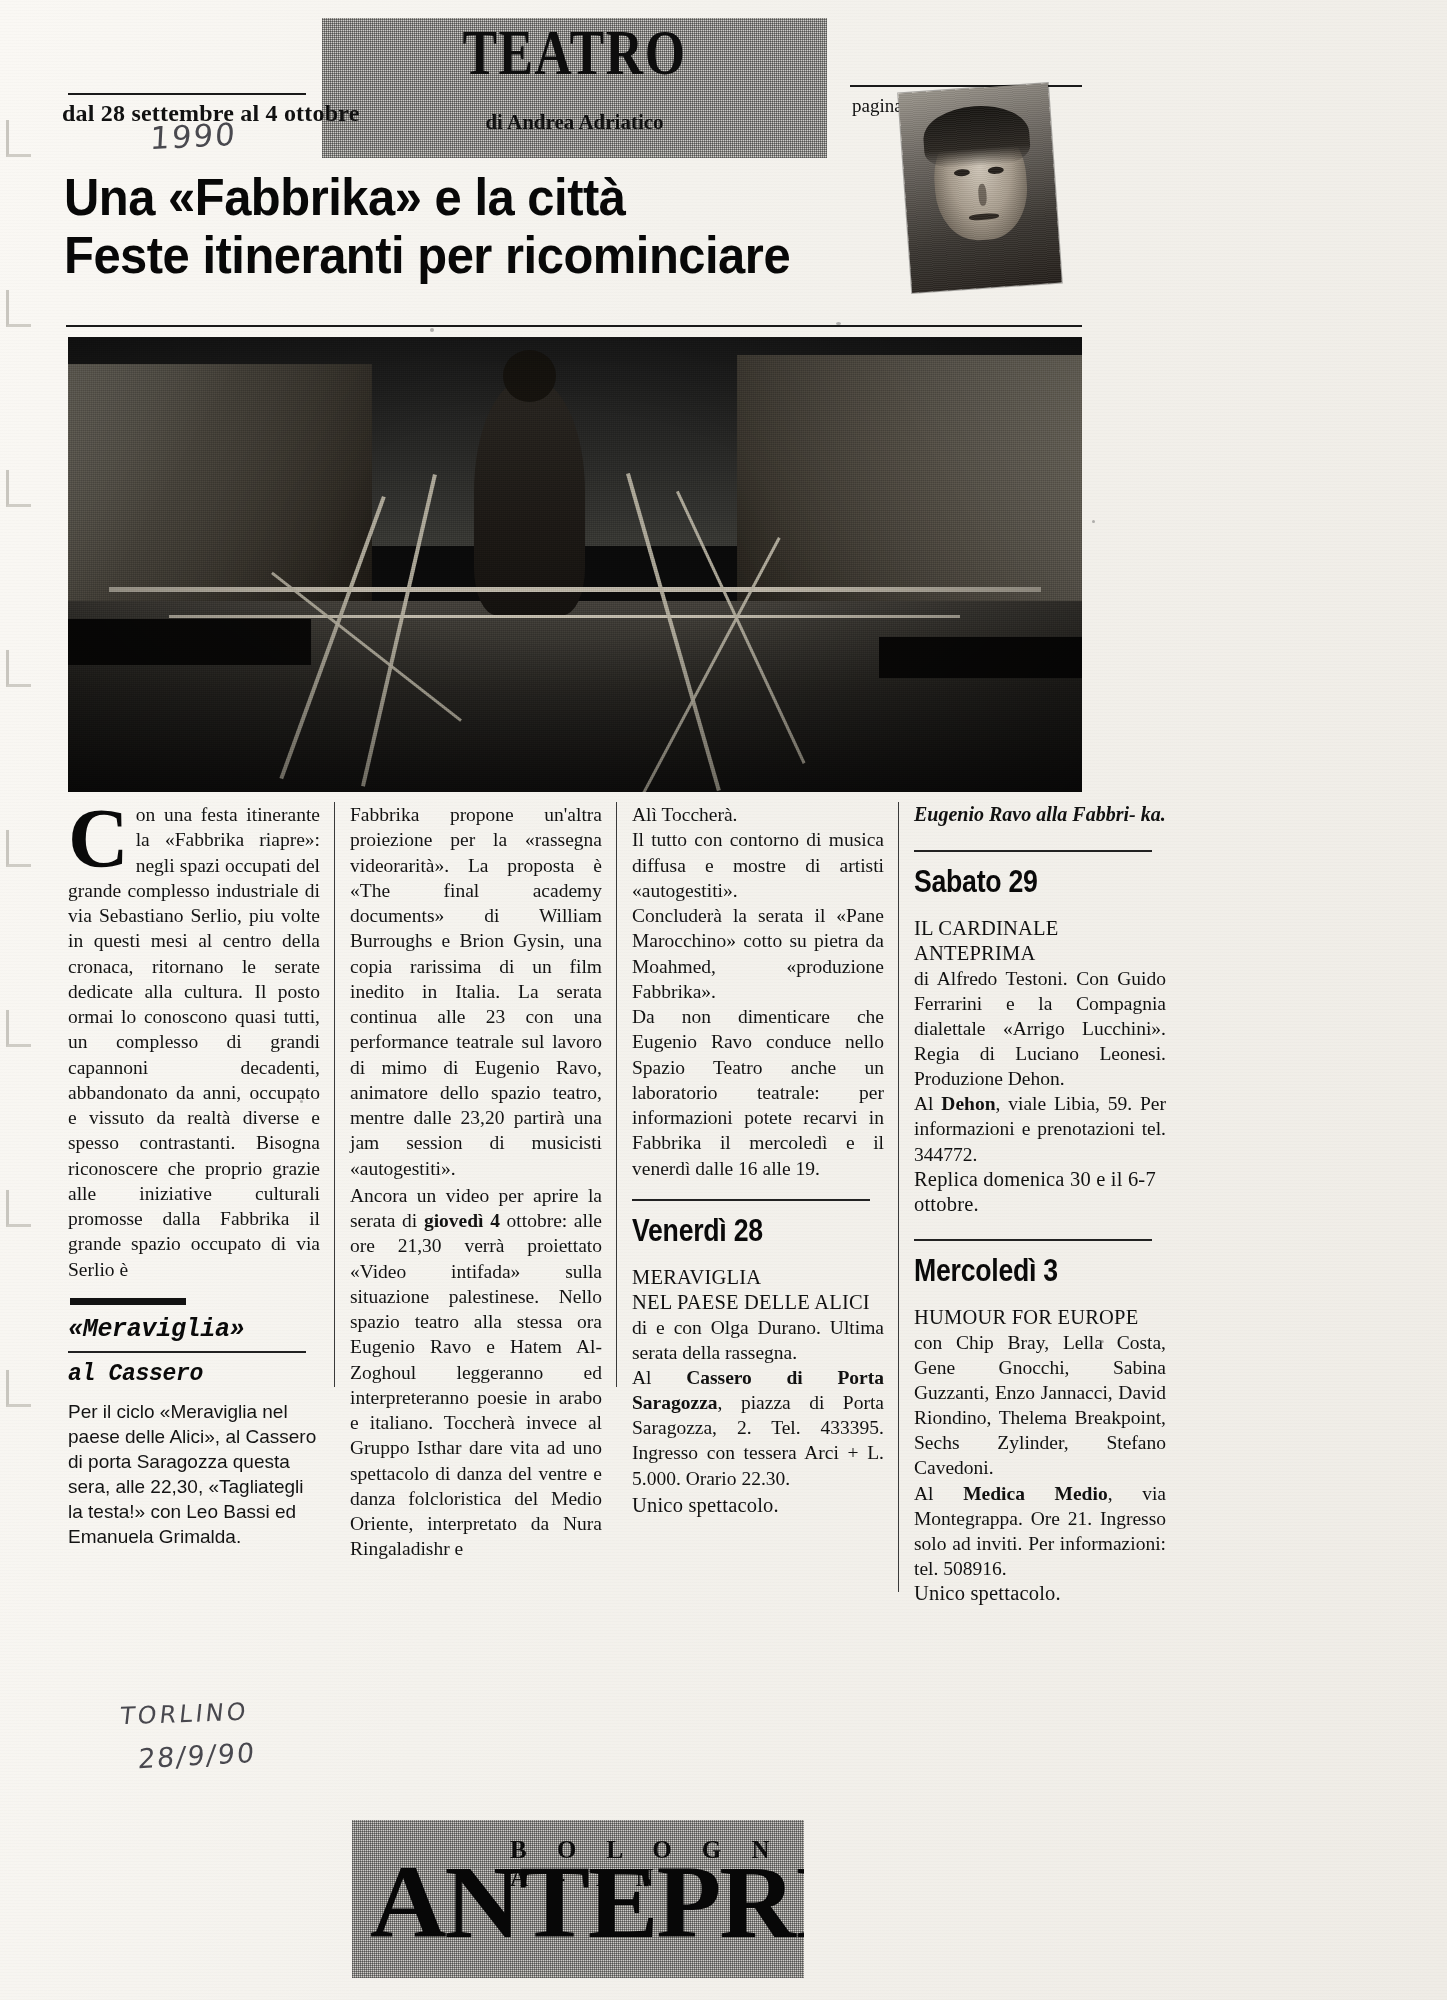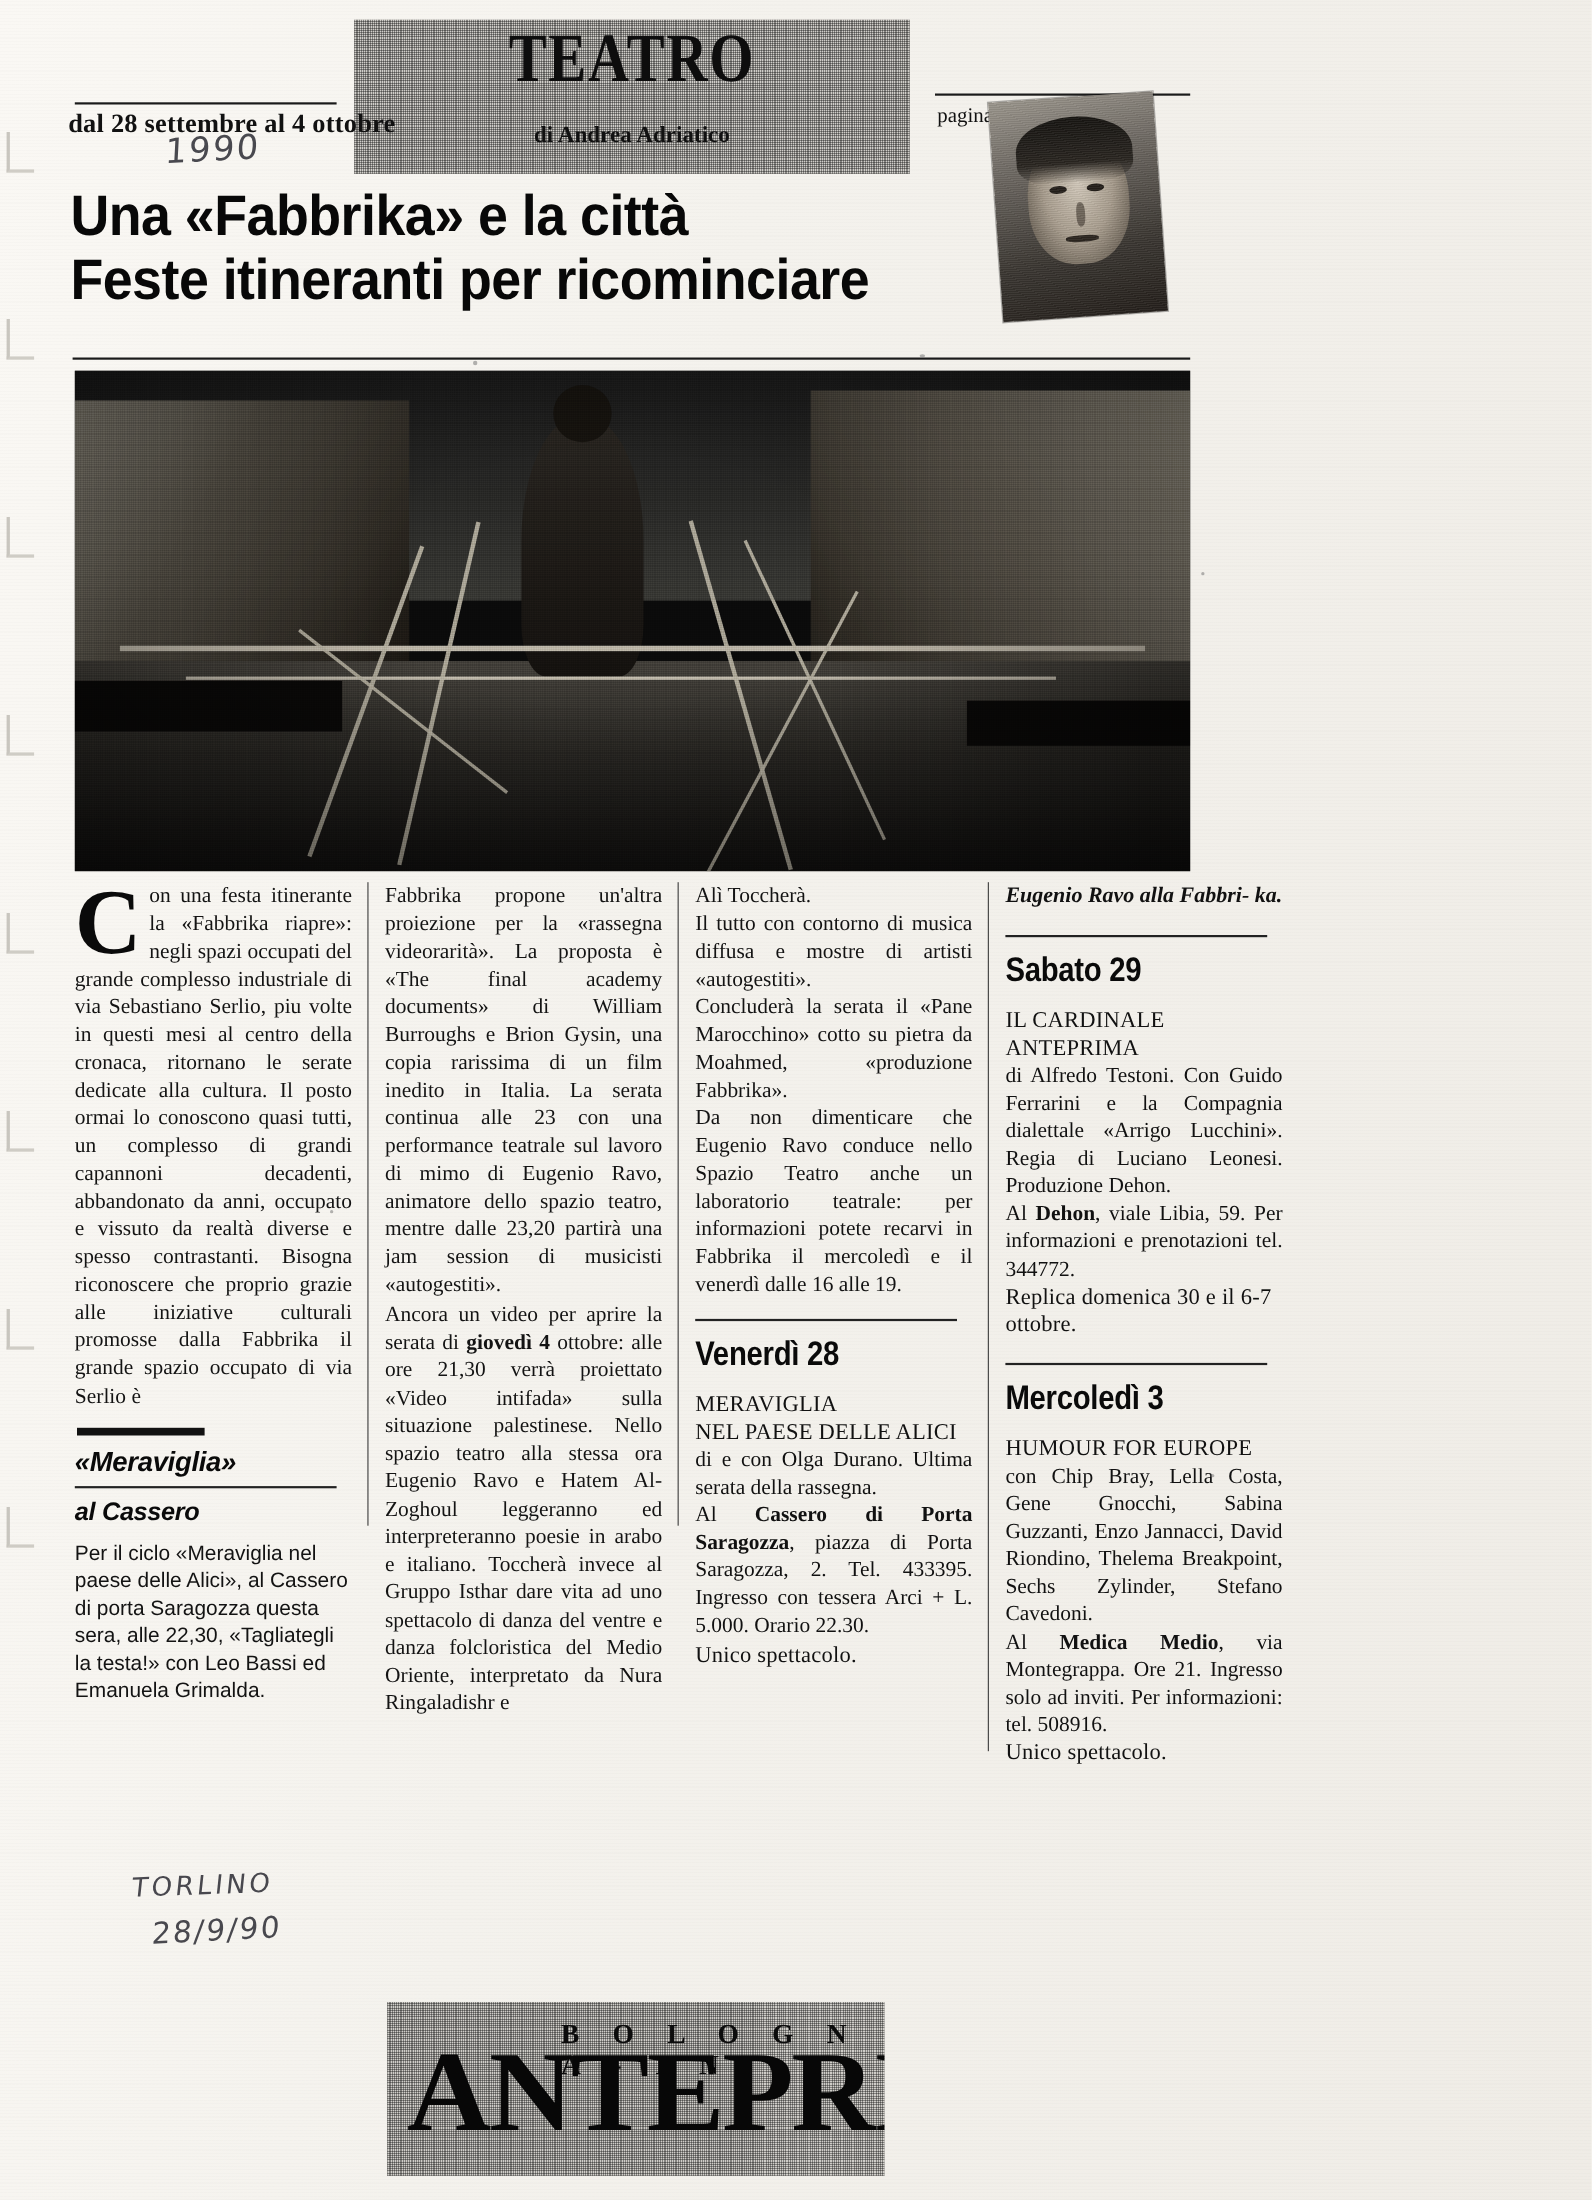--- a/index.html
+++ b/index.html
@@ -174,21 +174,21 @@
     font-size:84px;
     line-height:.74;
     padding:6px 7px 0 0;
     color:#0a0a0a;
   }
 
   
   .rule-thick{height:7px;background:#121212;}
   .rule-thin{height:2px;background:#222;}
   .subhead{
-    font-family:Liberation Sans, sans-serif;
+    font-family:Liberation Mono, monospace;
     font-weight:700;font-style:italic;
     font-size:25px;letter-spacing:-.3px;color:#0a0a0a;
   }
   .sans-body{
     font-family:"Liberation Sans", sans-serif;
     font-size:19px;line-height:1.32;text-align:left;color:#131313;
   }
 
   
   .caption-it{

